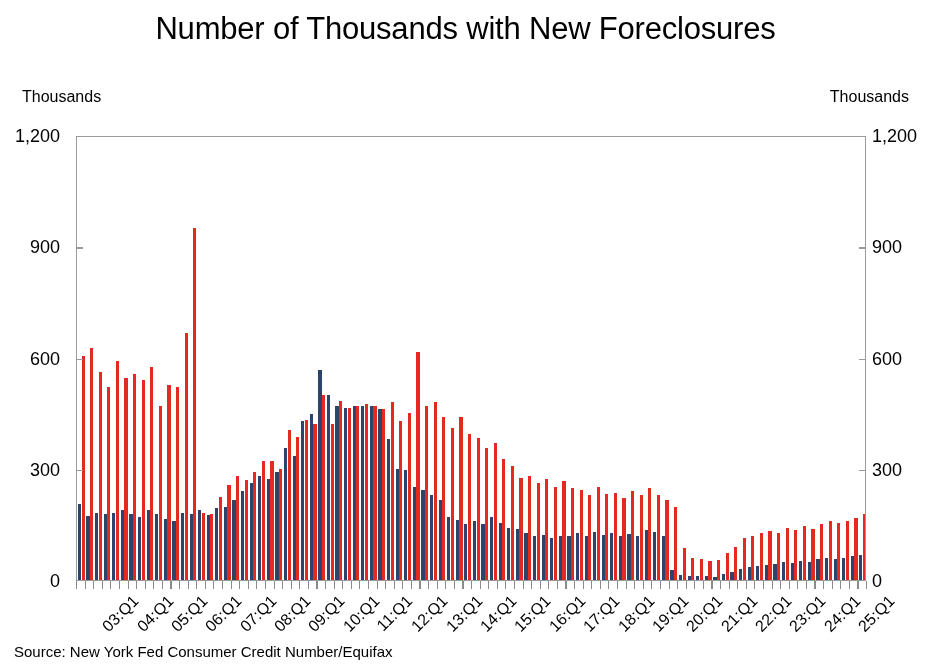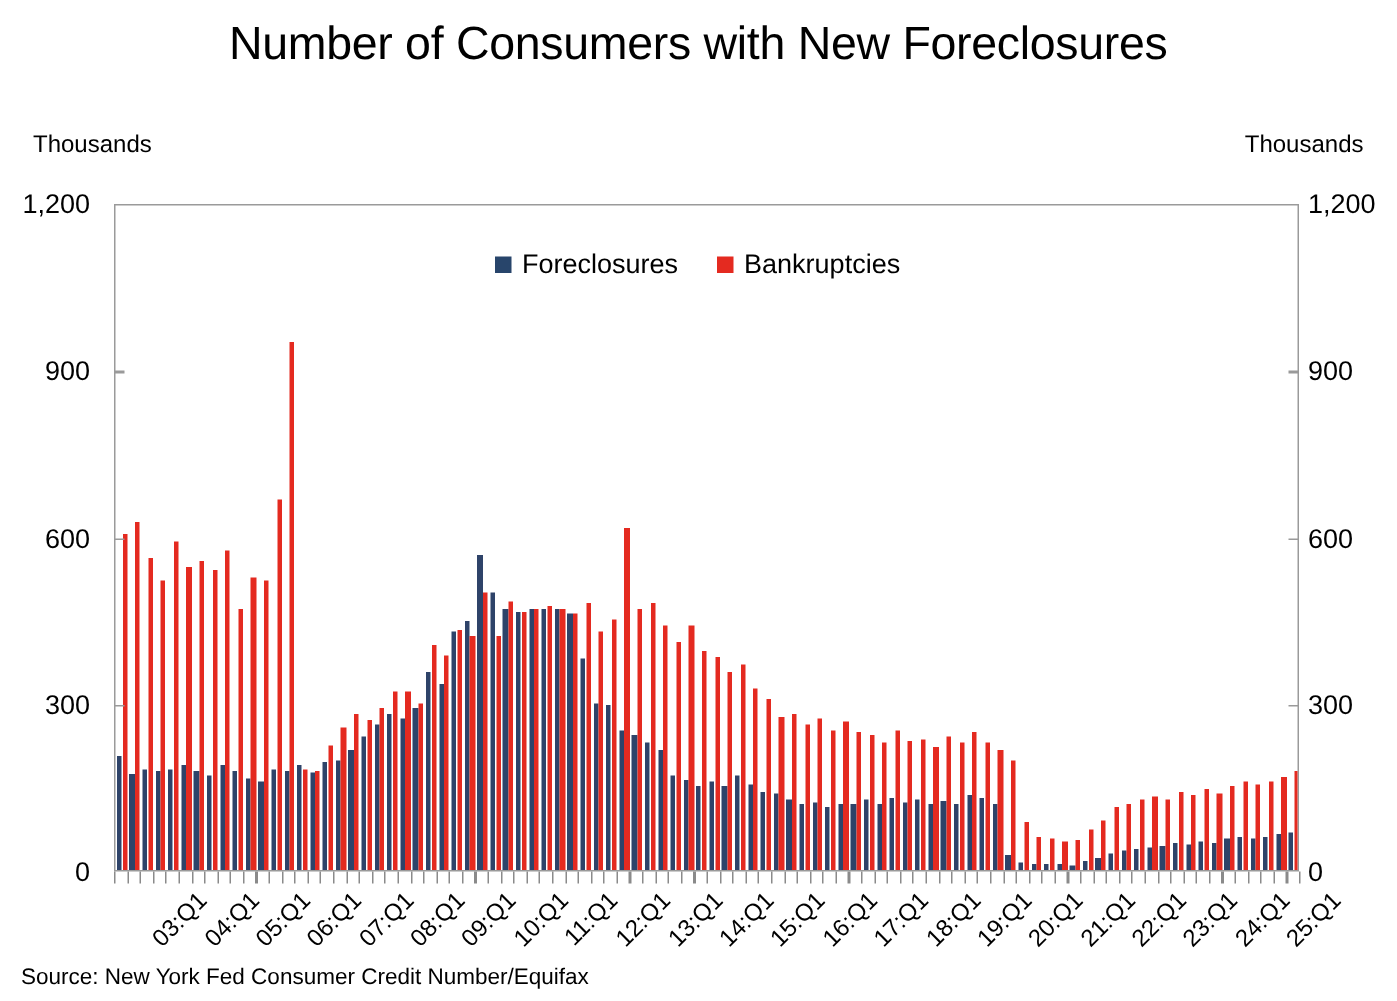--- a/index.html
+++ b/index.html
@@ -84,21 +84,21 @@
   .source{
     position:absolute;left:14px;top:643px;font-size:15px;color:#000;
   }
 </style>
 </head>
 <body>
 
 <div id="chart-root">
 
   <div class="chart-title">
-    <span>Number of Consumers with New Foreclosures</span>
+    <span>Number of Thousands with New Foreclosures</span>
   </div>
 
   <div class="unit-left">Thousands</div>
   <div class="unit-right">Thousands</div>
 
   <div class="plot-frame">
     <div class="plot-inner">
       <div class="bars" id="bars-layer">
           <div class="period" style="left: 0px; width: 8.58696px;">
             <div class="bar fore" style="height: 76.0208px; background: rgb(46, 67, 105);"></div>
@@ -605,25 +605,15 @@
       <div class="xlabel" style="left: 601.511px;">18:Q1</div>
       <div class="xlabel" style="left: 635.859px;">19:Q1</div>
       <div class="xlabel" style="left: 670.207px;">20:Q1</div>
       <div class="xlabel" style="left: 704.554px;">21:Q1</div>
       <div class="xlabel" style="left: 738.902px;">22:Q1</div>
       <div class="xlabel" style="left: 773.25px;">23:Q1</div>
       <div class="xlabel" style="left: 807.598px;">24:Q1</div>
       <div class="xlabel" style="left: 841.946px;">25:Q1</div>
     </div>
 
-  <div class="legend">
-    <div class="legend-item">
-      <span class="legend-swatch fore"></span>
-      <span>Foreclosures</span>
-    </div>
-    <div class="legend-item">
-      <span class="legend-swatch bank"></span>
-      <span>Bankruptcies</span>
-    </div>
-  </div>
 
   <div class="source">Source: New York Fed Consumer Credit Number/Equifax</div>
 </div>
 
 </body></html>

